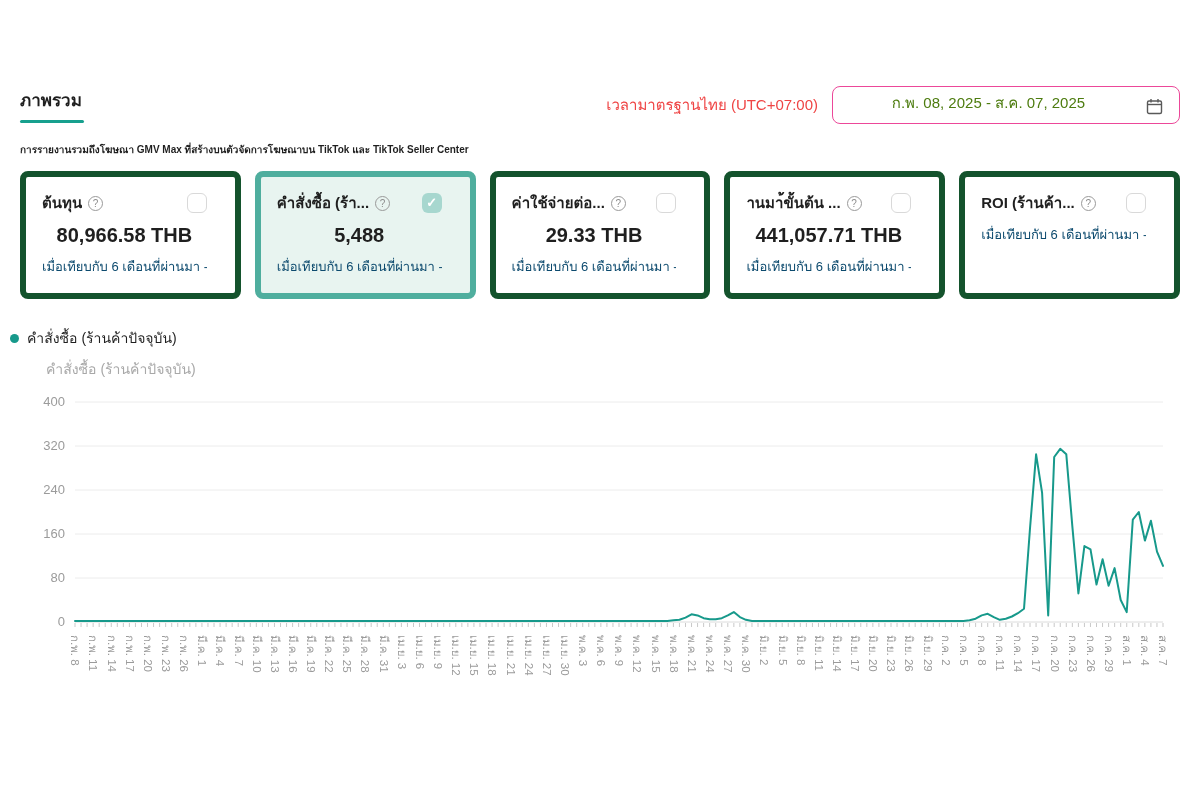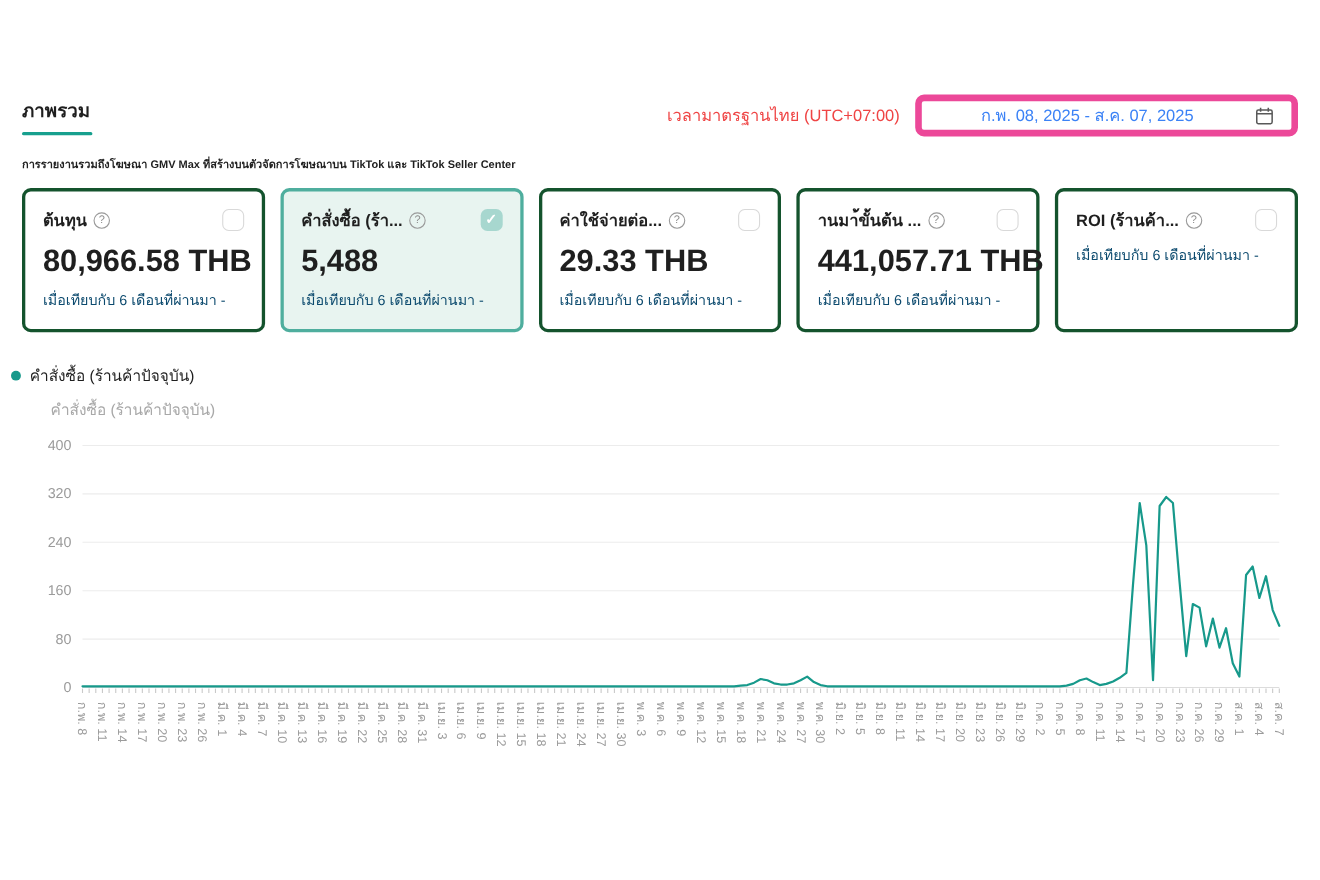--- a/index.html
+++ b/index.html
@@ -5,41 +5,41 @@
   * { box-sizing: border-box; margin: 0; padding: 0; }
   html,body { width: 1200px; height: 800px; background: #ffffff; overflow: hidden; }
   body { font-family: "Liberation Sans", sans-serif; color: #1f1f1f; }
 
   .topbar { margin: 86px 20px 0 20px; display: flex; align-items: flex-start; justify-content: space-between; }
   .tab { font-size: 17px; font-weight: 700; padding: 0 2px 10px 0; position: relative; cursor: pointer; text-align: center; }
   .tab-underline { position: absolute; left: 0; bottom: 0; width: 64px; height: 3px; background: #17a08e; border-radius: 2px; }
 
   .topbar-right { display: flex; align-items: center; gap: 14px; }
   .tz { font-size: 15px; color: #ef4444; }
-  .date-range { display: flex; align-items: center; justify-content: space-between; gap: 18px;
-    border: 6px solid #ec4899; border-radius: 8px; background: #fff; padding: 8px 16px;
-    width: 348px; height: 38px; font-size: 15px; color: #3b82f6; cursor: pointer;
+  .date-range { display: flex; align-items: flex-end; justify-content: space-between; gap: 18px;
+    border: 1px solid #ec4899; border-radius: 8px; background: #fff; padding: 8px 16px;
+    width: 348px; height: 38px; font-size: 15px; color: #4d7c0f; cursor: pointer;
     font-family: "Liberation Sans", sans-serif; }
   .date-range .date-text { flex: 1; text-align: center; }
 
   .subtitle { margin: 18px 20px 0 20px; font-size: 10px; font-weight: 700; }
 
   .cards { margin: 14px 20px 0 20px; display: flex; gap: 14px; }
-  .card { flex: 1 1 0; background: #fff; border: 3px solid #14532d; border-radius: 8px;
-    padding: 14px 16px 16px 16px; min-width: 0; cursor: pointer; }
+  .card { flex: 1 1 0; background: #fff; border: 6px solid #14532d; border-radius: 8px;
+    padding: 14px 28px 16px 16px; min-width: 0; cursor: pointer; }
   .card.selected { background: #e8f4f0; border-color: #4fae9e; }
   .card-head { display: flex; align-items: center; gap: 6px; }
   .card-title { font-size: 15px; font-weight: 700; white-space: nowrap; overflow: hidden; }
   .help-icon { flex: 0 0 auto; width: 15px; height: 15px; border: 1px solid #9a9a9a; border-radius: 50%;
     color: #8c8c8c; font-size: 10px; line-height: 13px; text-align: center; cursor: pointer; }
   .checkbox { flex: 0 0 auto; margin-left: auto; width: 20px; height: 20px; border: 1.5px solid #d9d9d9;
     border-radius: 6px; background: #fff; cursor: pointer; }
   .checkbox.checked { border: none; background: #a7d7cf; color: #fff; font-size: 13px; font-weight: 700;
     line-height: 20px; text-align: center; }
-  .card-value { margin-top: 9px; font-size: 28px; font-weight: 700; white-space: nowrap; }
+  .card-value { margin-top: 9px; font-size: 20px; font-weight: 700; white-space: nowrap; text-align: center; }
   .card-sub { margin-top: 9px; font-size: 13px; color: #0c4a6e; white-space: nowrap; overflow: hidden; }
 
   .legend { margin: 28px 0 0 10px; display: flex; align-items: center; gap: 8px; cursor: pointer; }
   .legend-dot { width: 9px; height: 9px; border-radius: 50%; background: #17998b; }
   .legend-label { font-size: 14px; color: #1f1f1f; }
   .axis-title { margin: 9px 0 0 46px; font-size: 14px; color: #a8a8a8; }
 
   .chart-wrap { margin-top: 10px; }
   svg text { font-family: "Liberation Sans", sans-serif; }
 </style>

